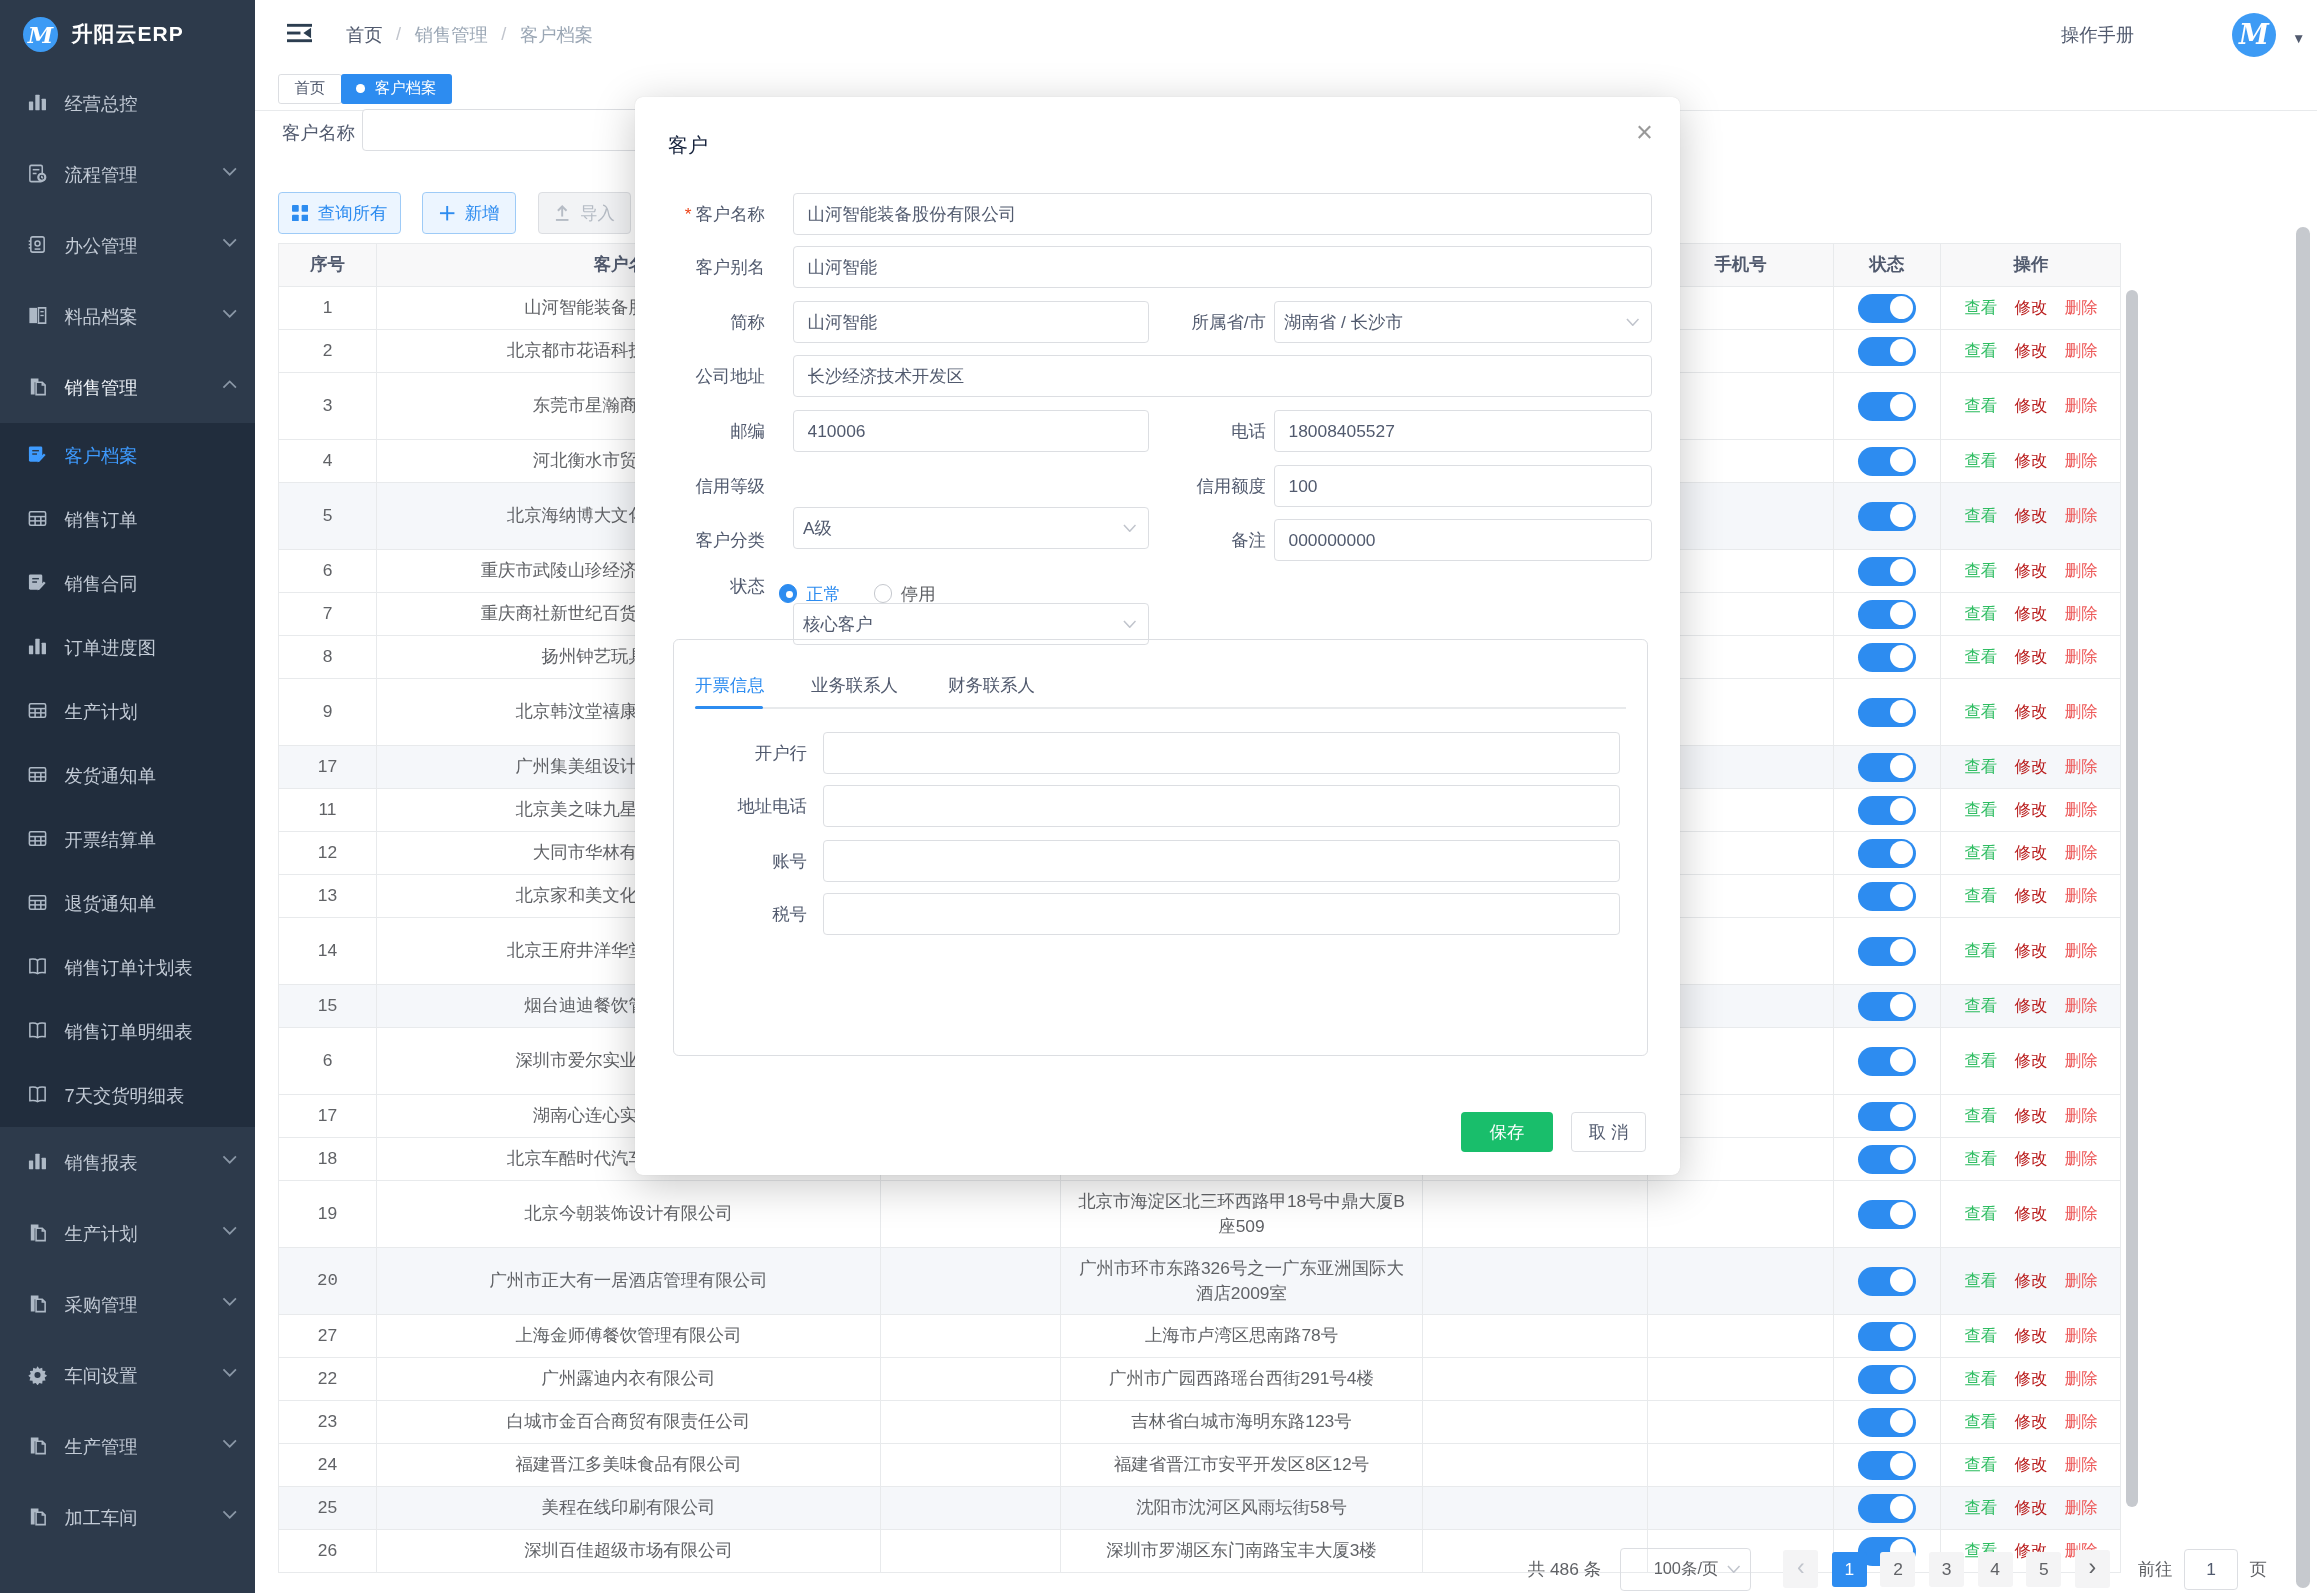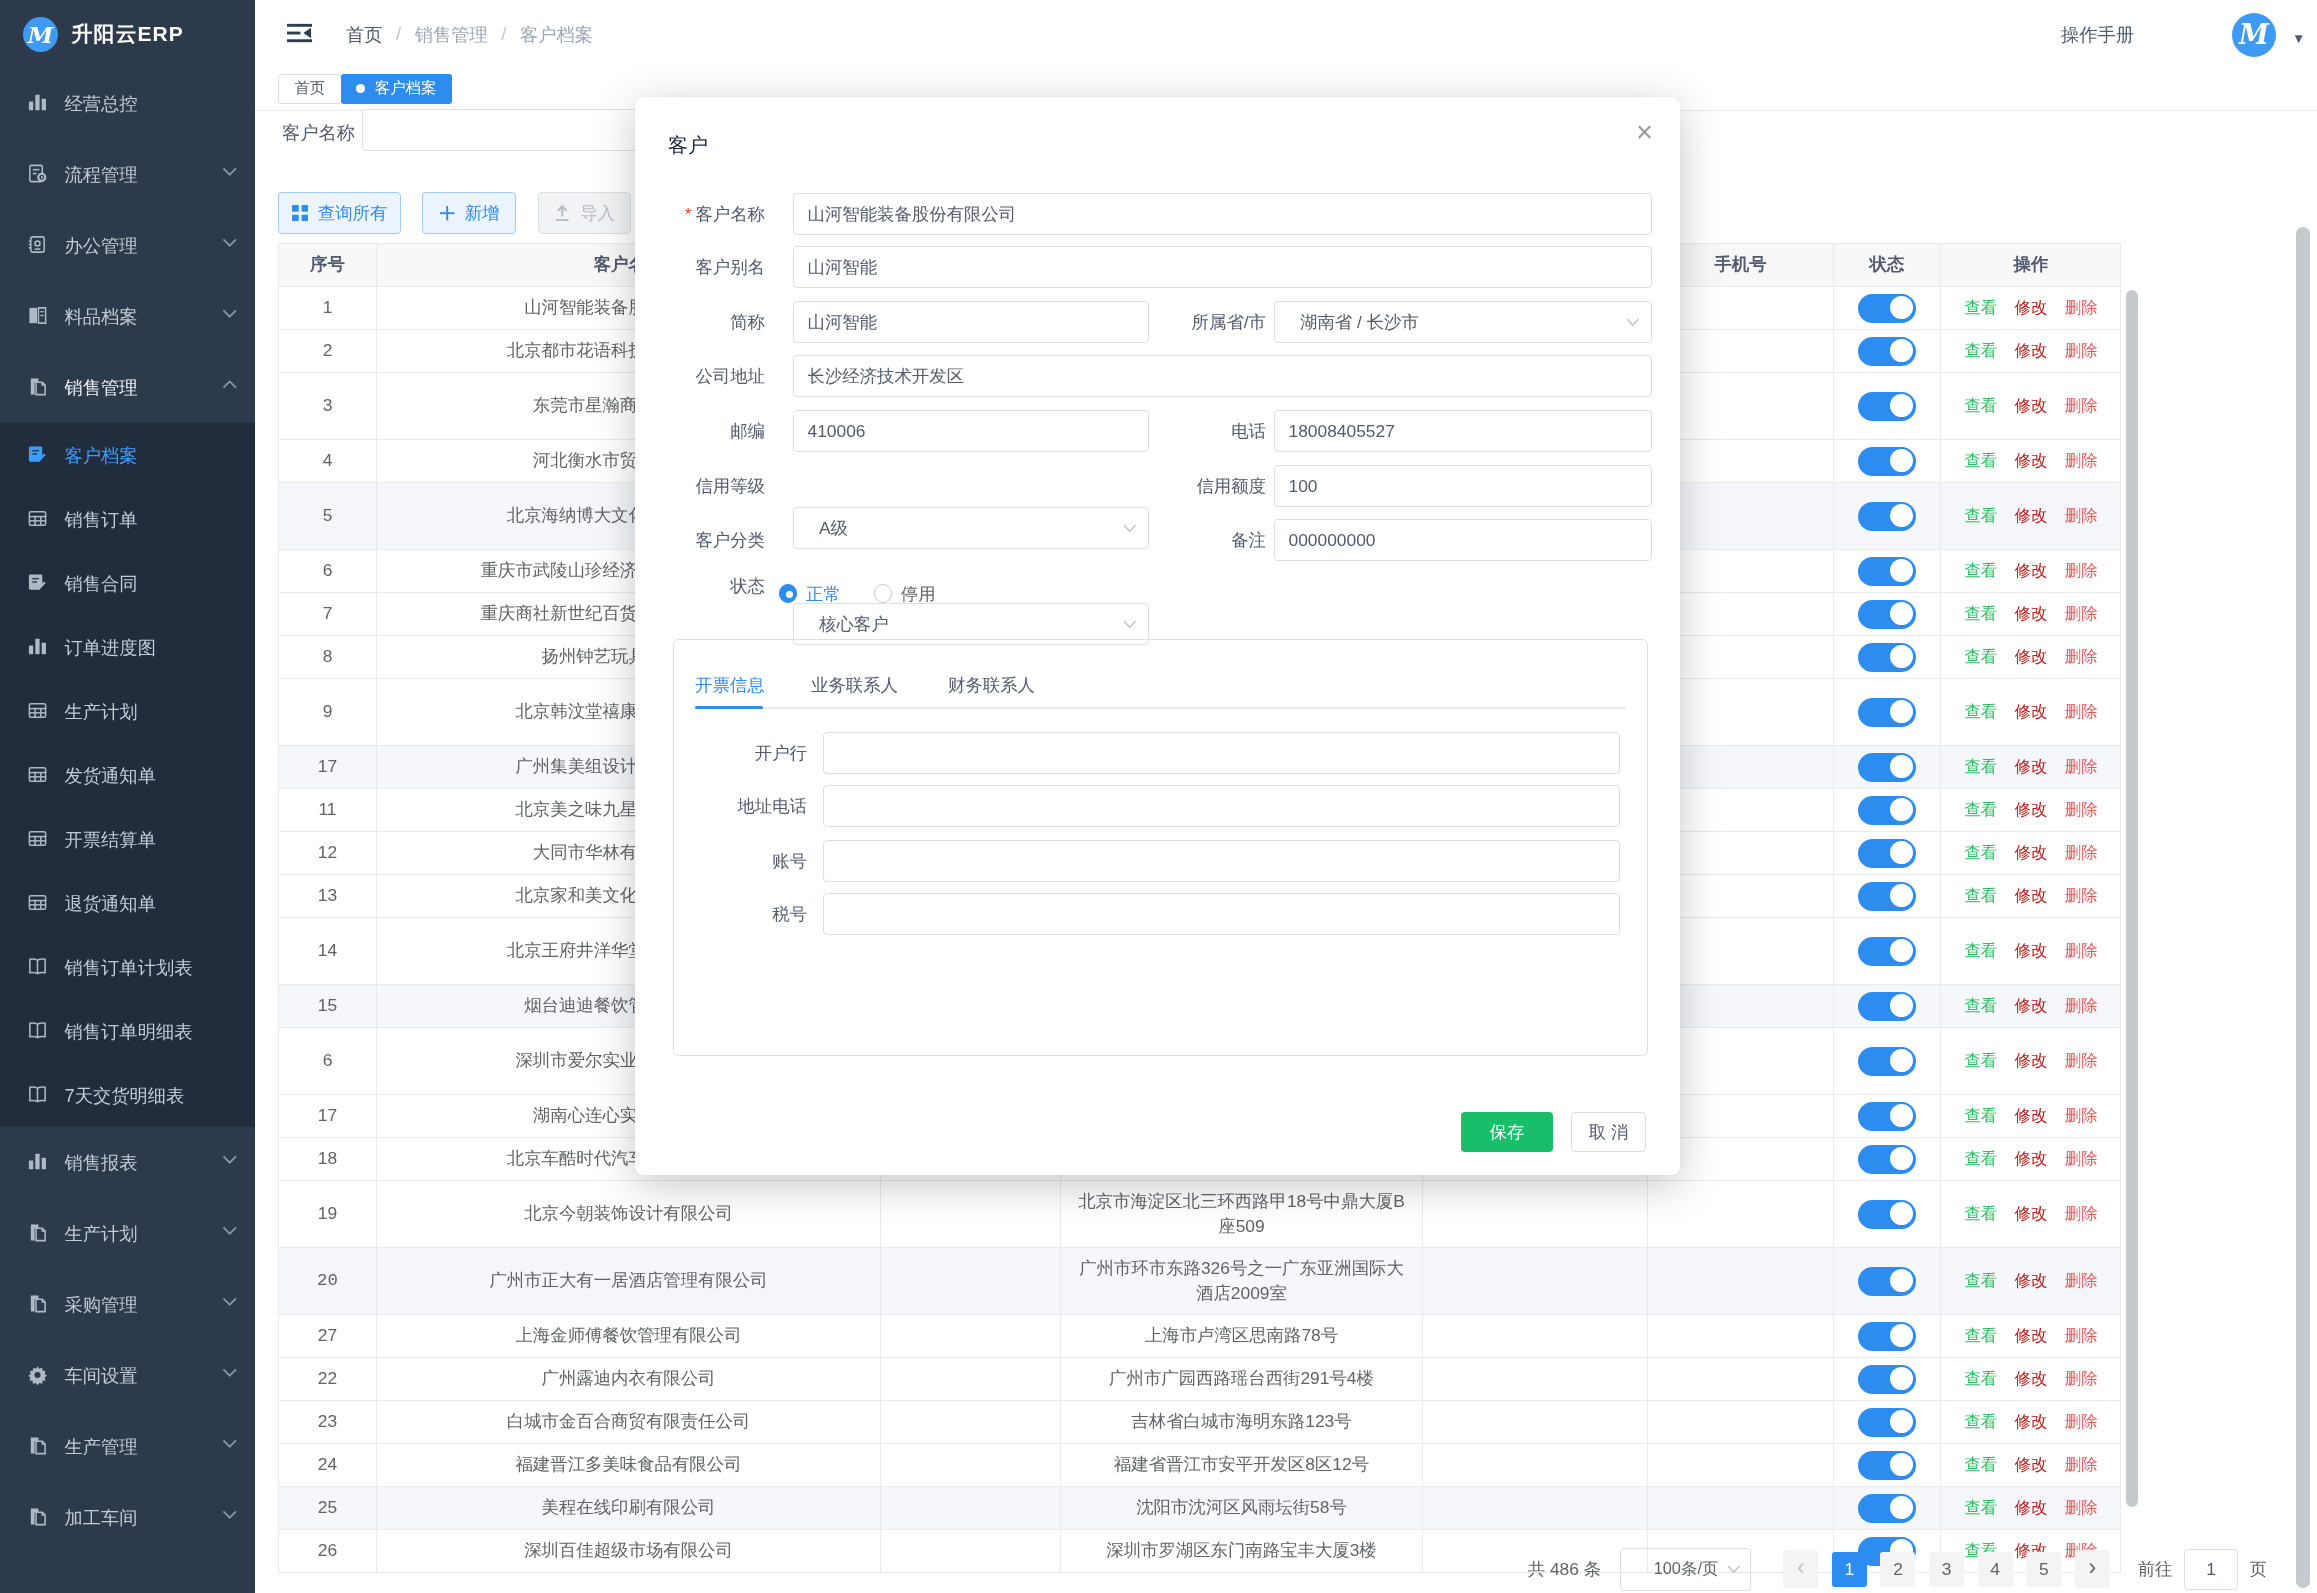--- a/index.html
+++ b/index.html
@@ -82,21 +82,21 @@
          box-shadow:0 9.7px 43px rgba(0,0,0,.22),0 0 1px rgba(0,0,0,.15)}
   #modal-title{position:absolute;left:33px;top:35px;font-size:20px;color:#17233d}
   #modal-close{position:absolute;right:27px;top:21px;font-size:29px;color:#999;cursor:pointer;line-height:1}
   .m-label{position:absolute;width:130px;left:0;text-align:right;font-size:17.4px;color:#515a6e;line-height:42px}
   .m-label .req{color:#ed4014;margin-right:3.9px}
   .m-label-r{position:absolute;width:116px;left:515px;text-align:right;font-size:17.4px;color:#515a6e;line-height:42px}
   .m-input{position:absolute;height:42px}
   .m-full{left:158px;width:859px}
   .m-half{left:158px;width:356px}
   .m-right{left:639px;width:378px}
-  .sel{display:flex;align-items:center;padding:0 25px;border:1px solid #dcdee2;border-radius:3.9px;font-size:17.4px;color:#515a6e;box-sizing:border-box;height:42px;position:relative;cursor:pointer;background:#fff}
+  .sel{display:flex;align-items:center;padding:0 9px;border:1px solid #dcdee2;border-radius:3.9px;font-size:17.4px;color:#515a6e;box-sizing:border-box;height:42px;position:relative;cursor:pointer;background:#fff}
   .sel .chev-s{position:absolute;right:11.6px;color:#c0c4cc}
   .radio-row{position:absolute;left:144px;top:483px;height:27px;display:flex;align-items:center;font-size:17.4px}
   .radio{display:flex;align-items:center;margin-right:33px;cursor:pointer}
   .r-dot{width:18.3px;height:18.3px;border-radius:50%;box-sizing:border-box;margin-right:8.7px}
   .radio.checked .r-dot{background:#2d8cf0;border:1px solid #2d8cf0;position:relative}
   .radio.checked .r-dot::after{content:"";position:absolute;left:5.8px;top:5.8px;width:6.8px;height:6.8px;border-radius:50%;background:#fff}
   .radio.unchecked .r-dot{background:#fff;border:1px solid #c5c8ce}
   .radio.checked .r-label{color:#2d8cf0}
   .radio.unchecked .r-label{color:#606266}
   #m-card{position:absolute;left:38px;top:542px;width:975px;height:417px;border:1px solid #dcdee2;border-radius:5.8px;box-sizing:border-box}

